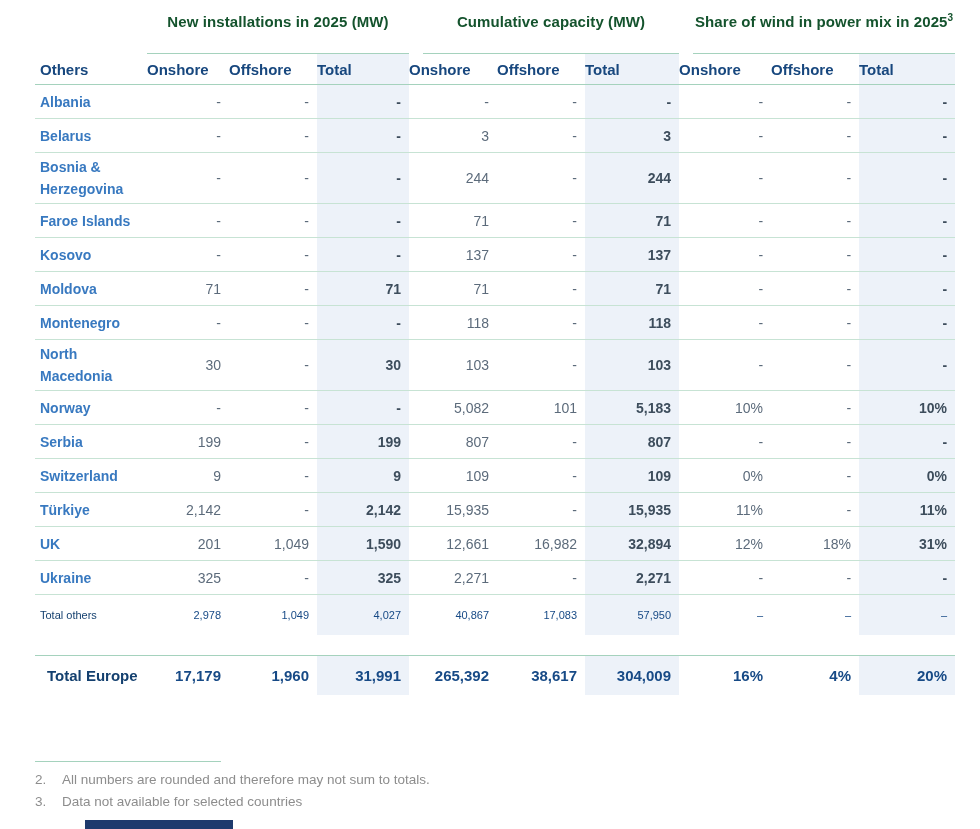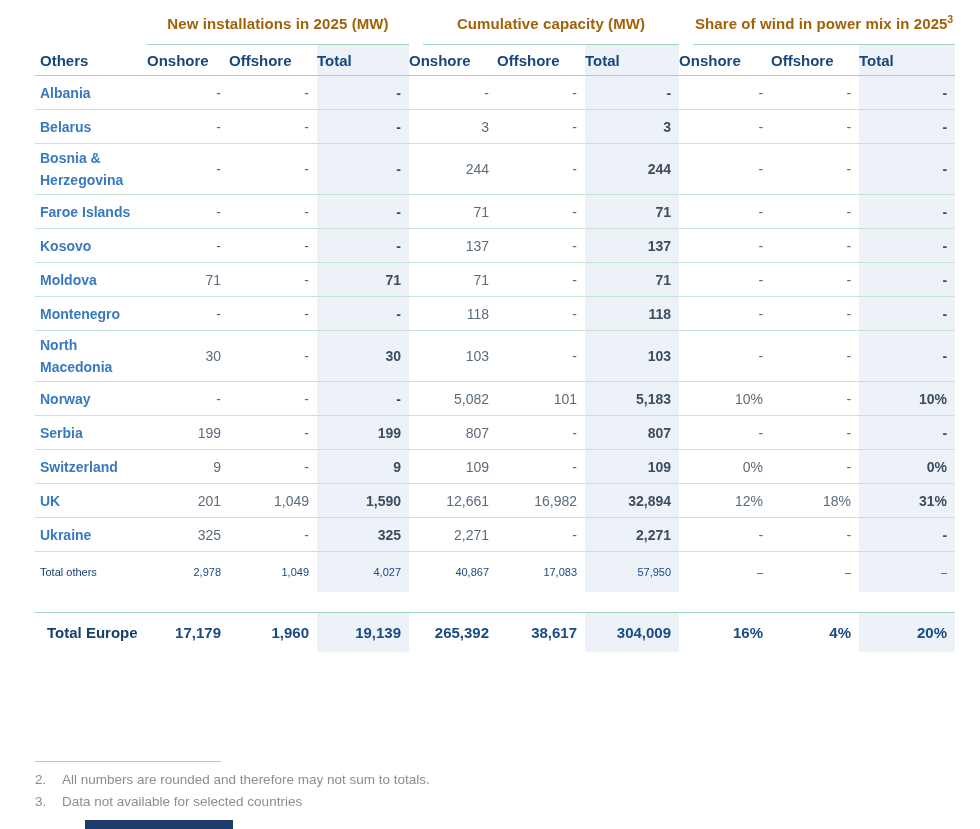--- a/index.html
+++ b/index.html
@@ -8,22 +8,22 @@
     font-family:"Liberation Sans", sans-serif;
     -webkit-font-smoothing:antialiased;
   }
   .table-wrap { position:absolute; left:35px; top:12px; width:920px; }
   table { border-collapse:collapse; table-layout:fixed; width:920px; }
   th, td { padding:0 8px 0 0; margin:0; }
 
   
   .group-row th { padding:0; vertical-align:bottom; height:33px; }
   .group-inner {
-    text-align:center; color:#a16207; font-weight:bold; font-size:15px;
-    padding-bottom:12px; border-bottom:1px solid #a5d2bd; letter-spacing:.1px;
+    text-align:center; color:#14532d; font-weight:bold; font-size:15px;
+    padding-bottom:23px; border-bottom:1px solid #a5d2bd; letter-spacing:.1px;
   }
   .group-inner.gap { margin-left:14px; }
   .group-inner sup { font-size:10px; }
 
   
   .sub-row th {
     height:30px; font-size:15px; color:#17477e; font-weight:bold;
     text-align:left; border-bottom:1px solid #a5d2bd; vertical-align:middle;
   }
   .sub-row th.corner { text-align:left; padding-left:5px; font-size:15px; color:#17477e; }
@@ -232,20 +232,32 @@
           <td>-</td>
           <td class="totalcol">9</td>
           <td>109</td>
           <td>-</td>
           <td class="totalcol">109</td>
           <td>0%</td>
           <td>-</td>
           <td class="totalcol">0%</td>
         </tr>
         <tr class="data-row">
+          <td class="country">Türkiye</td>
+          <td>2,142</td>
+          <td>-</td>
+          <td class="totalcol">2,142</td>
+          <td>15,935</td>
+          <td>-</td>
+          <td class="totalcol">15,935</td>
+          <td>11%</td>
+          <td>-</td>
+          <td class="totalcol">11%</td>
+        </tr>
+        <tr class="data-row">
           <td class="country">UK</td>
           <td>201</td>
           <td>1,049</td>
           <td class="totalcol">1,590</td>
           <td>12,661</td>
           <td>16,982</td>
           <td class="totalcol">32,894</td>
           <td>12%</td>
           <td>18%</td>
           <td class="totalcol">31%</td>
@@ -274,21 +286,21 @@
           <td>–</td>
           <td class="totalcol">–</td>
         </tr>
         <tr class="spacer-row">
           <td colspan="10"></td>
         </tr>
         <tr class="row-total-europe">
           <td class="country">Total Europe</td>
           <td>17,179</td>
           <td>1,960</td>
-          <td class="totalcol">19,139</td>
+          <td class="totalcol">31,991</td>
           <td>265,392</td>
           <td>38,617</td>
           <td class="totalcol">304,009</td>
           <td>16%</td>
           <td>4%</td>
           <td class="totalcol">20%</td>
         </tr>
       </tbody>
   </table>
 </div>

